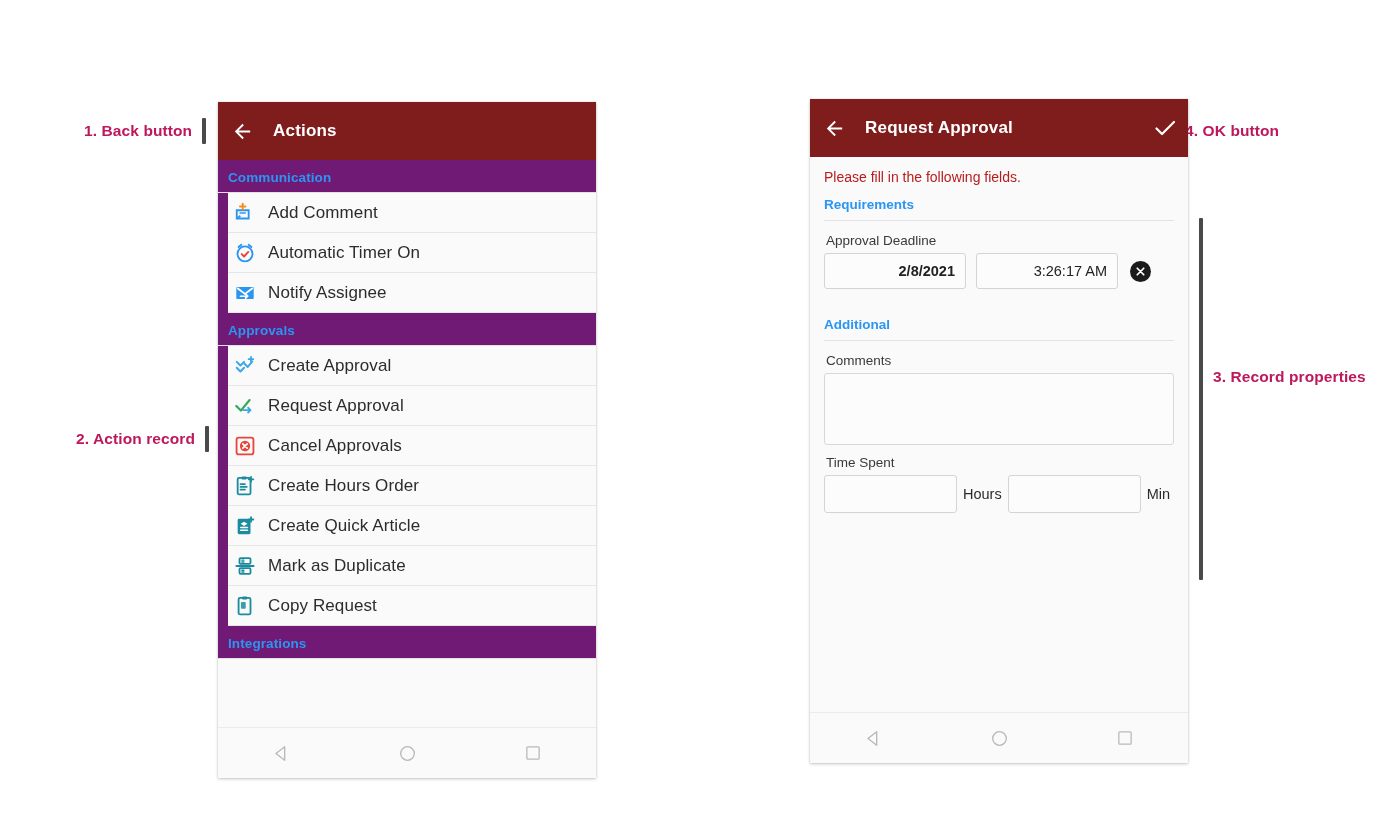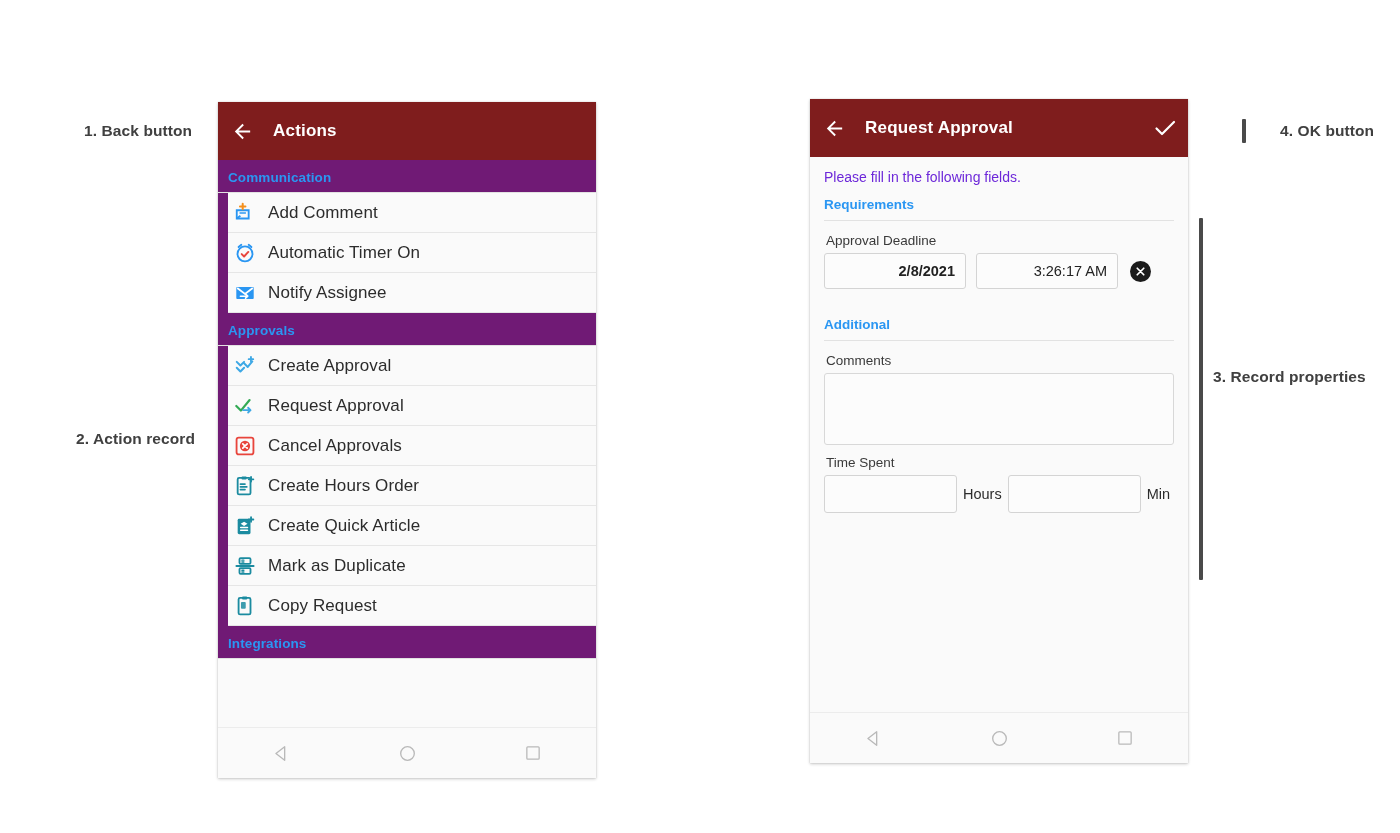--- a/index.html
+++ b/index.html
@@ -8,23 +8,22 @@
     width:1400px;height:833px;background:#ffffff;
     font-family:"Liberation Sans", sans-serif;
     -webkit-font-smoothing:antialiased;
     position:relative;overflow:hidden;
   }
   .canvas{position:absolute;left:0;top:0;width:1400px;height:833px;}
 
   
   .annot{
     position:absolute;display:flex;align-items:center;
-    font-size:15.5px;font-weight:bold;color:#404040;white-space:nowrap;
+    font-size:15.5px;font-weight:bold;color:#be185d;white-space:nowrap;
     letter-spacing:.1px;
-    gap:24px;
   }
   .annot .txt{line-height:1;}
   .bracket{
     background:#4a4a4a;width:4px;border-radius:1px;
   }
 
   
   .phone{
     position:absolute;background:#fafafa;
     box-shadow:0 1px 3px rgba(0,0,0,.22), 0 0 1px rgba(0,0,0,.18);
@@ -65,21 +64,21 @@
   .navbar{
     position:absolute;left:0;right:0;bottom:0;height:50px;
     background:rgba(250,250,250,.93);
     display:flex;align-items:center;justify-content:space-around;
     border-top:1px solid #ececec;
   }
   .navbar .nb-item{width:70px;height:34px;display:flex;align-items:center;justify-content:center;}
 
   
   .form{padding:0 14px;box-sizing:border-box;}
-  .hint{color:#6d28d9;font-size:14px;padding:12px 0 6px 0;}
+  .hint{color:#b91c1c;font-size:14px;padding:12px 0 6px 0;}
   .sect{
     color:#2a96f2;font-size:13.5px;font-weight:bold;padding:6px 0 8px 0;
     border-bottom:1px solid #e2e2e2;
   }
   .fld-label{font-size:13.5px;color:#3a3a3a;padding:12px 0 5px 2px;}
   .inline{display:flex;align-items:center;}
   .tbox{
     background:#fcfcfc;border:1px solid #d4d4d4;border-radius:3px;
     height:36px;display:flex;align-items:center;justify-content:flex-end;
     padding:0 10px;box-sizing:border-box;font-size:14.5px;color:#222;
@@ -108,21 +107,21 @@
   <div class="annot" style="left:76px;top:426px;">
     <span class="txt">2. Action record</span>
     <span class="bracket" style="height:26px;margin-left:10px;"></span>
   </div>
 
   <div class="annot" style="left:1199px;top:369px;">
     <span class="bracket" style="height:362px;position:absolute;left:0;top:-151px;"></span>
     <span class="txt" style="margin-left:14px;">3. Record properties</span>
   </div>
 
-  <div class="annot" style="left:1242px;top:119px;">
+  <div class="annot" style="left:1171px;top:119px;">
     <span class="bracket" style="height:24px;"></span>
     <span class="txt" style="margin-left:10px;">4. OK button</span>
   </div>
 
   <div class="phone" style="left:218px;top:102px;width:378px;height:676px;">
 
     <div class="appbar">
       <div class="back">
         <svg width="23" height="23" viewBox="0 0 24 24" aria-hidden="true">
           <path d="M20 11H7.8l5.6-5.6L12 4l-8 8 8 8 1.4-1.4L7.8 13H20z" fill="#ffffff"></path>

